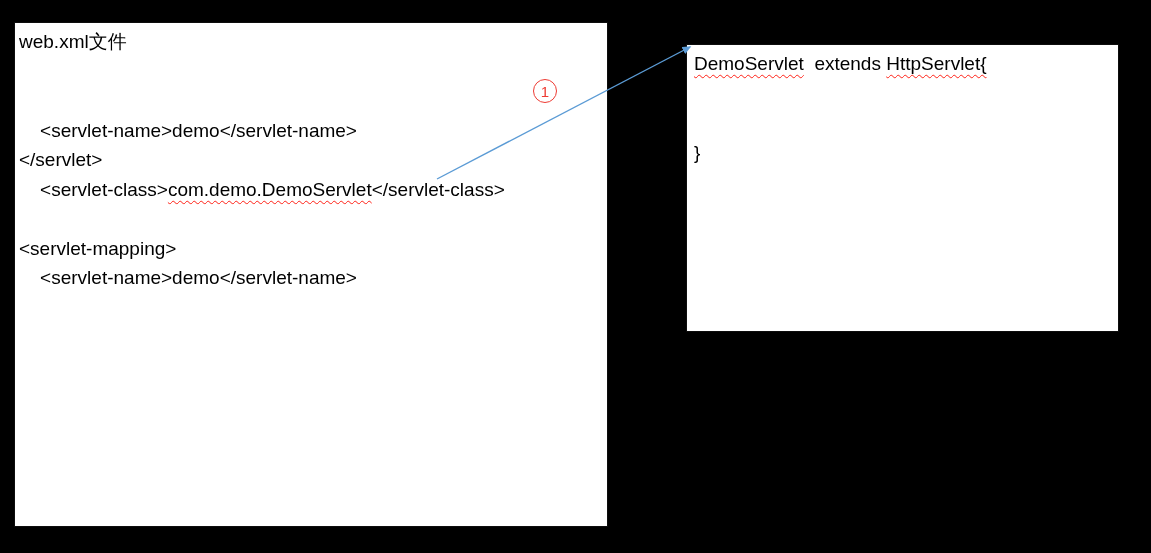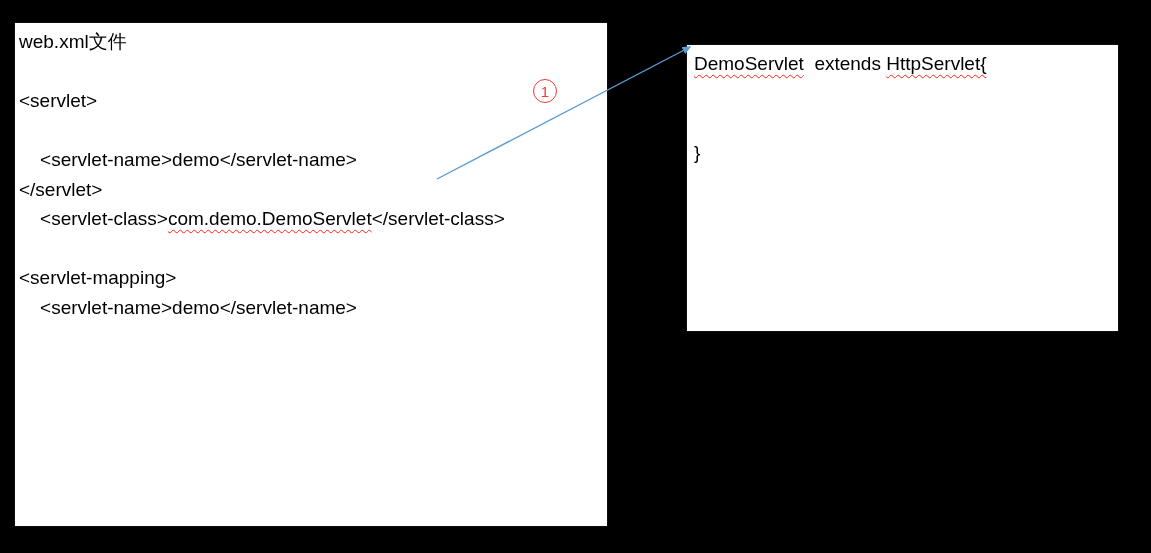--- a/index.html
+++ b/index.html
@@ -64,21 +64,20 @@
   }
 </style>
 </head>
 <body>
 
 <div class="stage">
 
   <div class="box left-box">
     <div class="line">web.xml文件</div>
     <div class="blank-line"></div>
-    <div class="line">&lt;servlet&gt;</div>
     <div class="blank-line"></div>
     <div class="line">    &lt;servlet-name&gt;demo&lt;/servlet-name&gt;</div>
     <div class="line">&lt;/servlet&gt;</div>
     <div class="line"><span>    &lt;servlet-class&gt;</span><span class="wavy">com.demo.DemoServlet</span><span>&lt;/servlet-class&gt;</span></div>
     <div class="blank-line"></div>
     <div class="line">&lt;servlet-mapping&gt;</div>
     <div class="line">    &lt;servlet-name&gt;demo&lt;/servlet-name&gt;</div>
   </div>
 
   <div class="box right-box">

